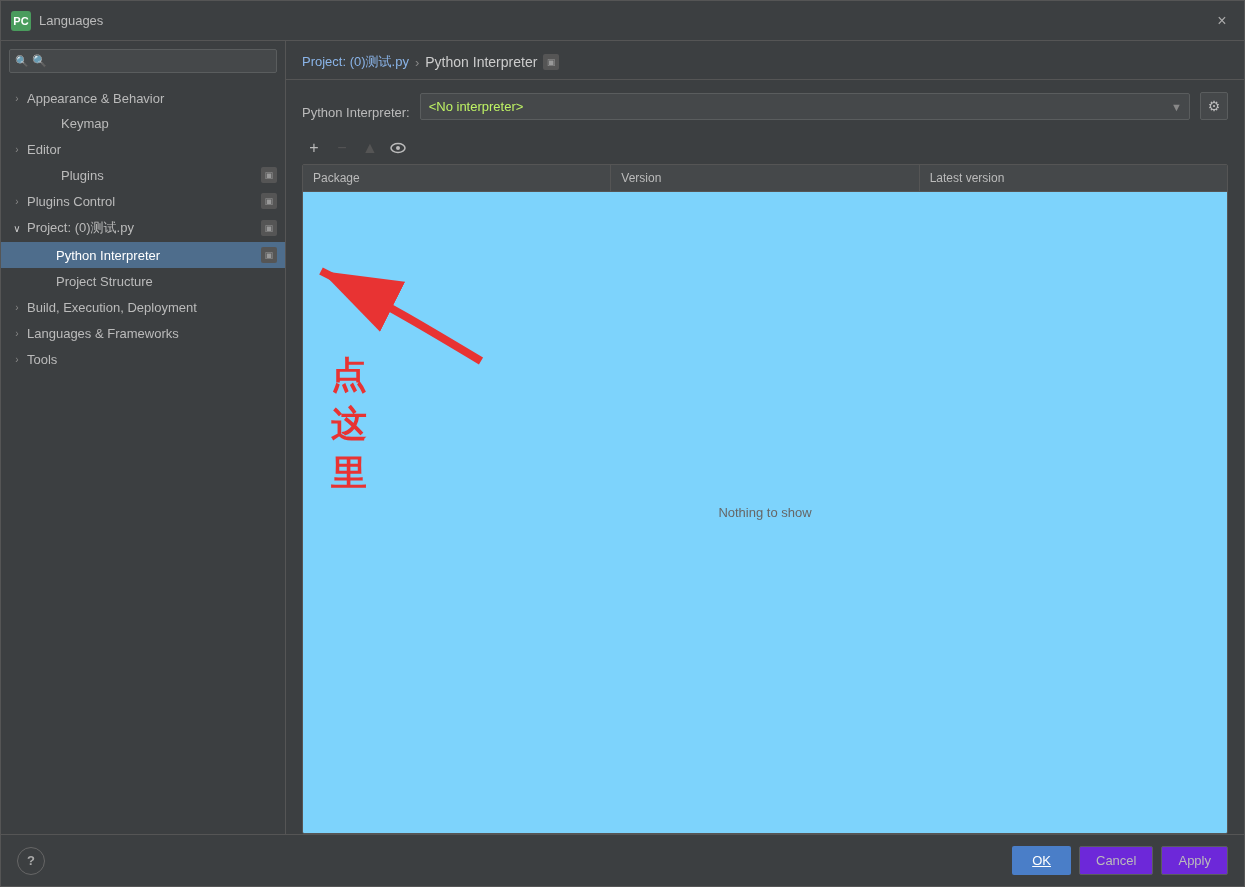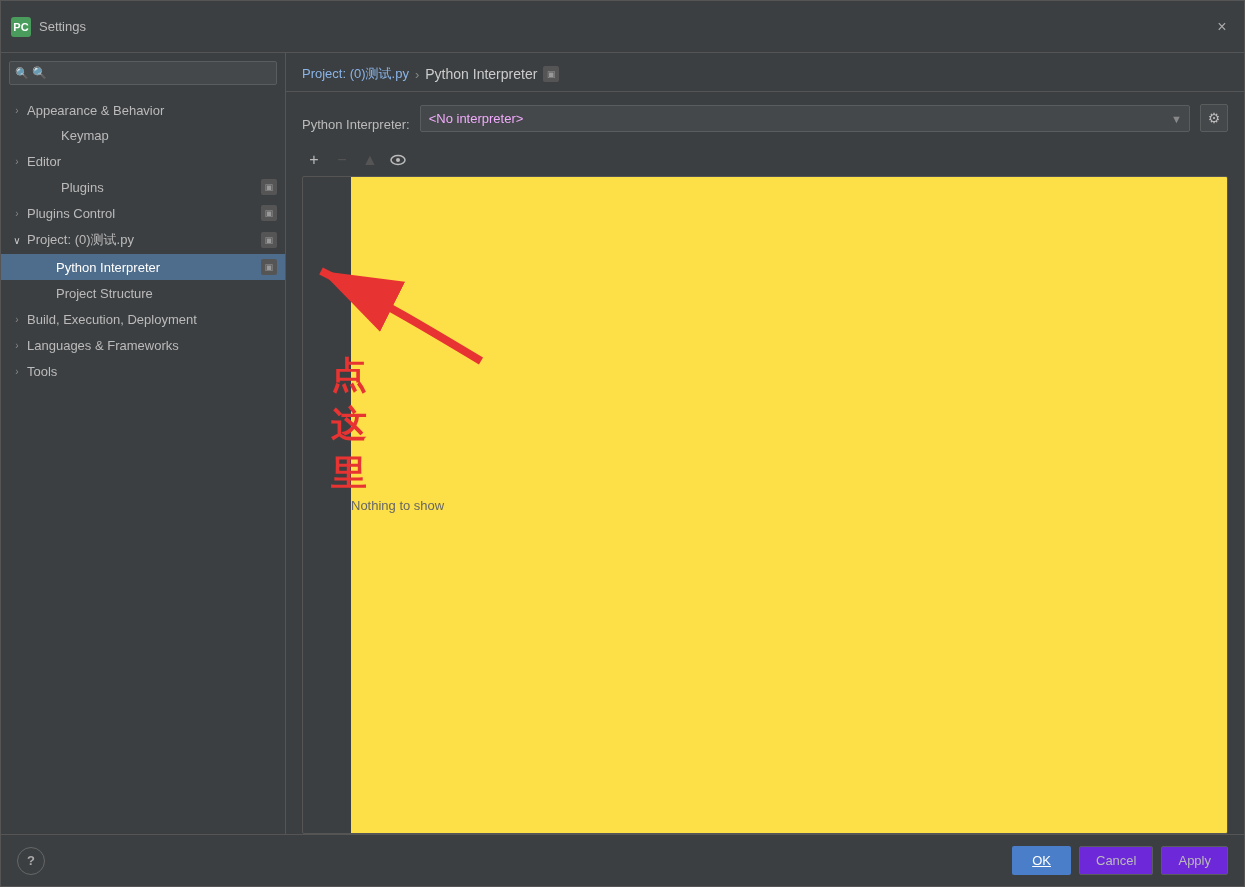--- a/index.html
+++ b/index.html
@@ -20,21 +20,21 @@
       background: #3c3f41;
       display: flex;
       flex-direction: column;
       border: 1px solid #555;
       position: relative;
     }
 
     
     .title-bar {
       background: #3c3f41;
-      height: 52px;
+      height: 40px;
       display: flex;
       align-items: center;
       padding: 0 10px;
       border-bottom: 1px solid #555;
       flex-shrink: 0;
     }
     .title-bar-icon {
       width: 20px;
       height: 20px;
       background: #4a9c5d;
@@ -217,21 +217,21 @@
       white-space: nowrap;
     }
     .interpreter-dropdown-wrapper {
       flex: 1;
       position: relative;
     }
     .interpreter-dropdown-wrapper select {
       width: 100%;
       background: #45484a;
       border: 1px solid #5a5d5e;
-      color: #f0abfc;
+      color: #bef264;
       padding: 5px 30px 5px 8px;
       font-size: 13px;
       border-radius: 2px;
       appearance: none;
       outline: none;
       cursor: pointer;
     }
     .dropdown-arrow {
       position: absolute;
       right: 8px;
@@ -303,23 +303,22 @@
     }
     .th:last-child { border-right: none; }
     .th-package { flex: 2; }
     .th-version { flex: 2; }
     .th-latest { flex: 2; }
 
     .table-body {
       flex: 1;
       display: flex;
       align-items: center;
-      justify-content: flex-start;
-      background: #fde047;
-      margin-left: 48px;
+      justify-content: center;
+      background: #7dd3fc;
     }
     .nothing-to-show {
       color: #666;
       font-size: 13px;
     }
 
     
     .annotation-overlay {
       position: absolute;
       top: 260px;
@@ -396,21 +395,21 @@
   </style>
 </head>
 <body>
 
 <div class="dialog">
 
   <div class="title-bar">
     <div class="title-bar-icon">
       <span>PC</span>
     </div>
-    <span class="title-bar-text">Settings</span>
+    <span class="title-bar-text">Languages</span>
     <div class="title-bar-close">×</div>
   </div>
 
   <div class="main-content">
 
     <div class="sidebar">
       <div class="search-box">
         <span class="search-icon-wrapper">🔍</span>
         <input type="text" style="padding-left: 22px;" placeholder="🔍">
       </div>
@@ -506,20 +505,25 @@
         <button class="toolbar-btn disabled">▲</button>
         <button class="toolbar-btn">
           <svg width="16" height="16" viewBox="0 0 16 16" fill="none">
             <ellipse cx="8" cy="8" rx="7" ry="4.5" stroke="#bbb" stroke-width="1.5"></ellipse>
             <circle cx="8" cy="8" r="2" fill="#bbb"></circle>
           </svg>
         </button>
       </div>
 
       <div class="packages-table">
+        <div class="table-header">
+          <div class="th th-package">Package</div>
+          <div class="th th-version">Version</div>
+          <div class="th th-latest">Latest version</div>
+        </div>
         <div class="table-body">
           <span class="nothing-to-show">Nothing to show</span>
         </div>
       </div>
 
       <div class="annotation-overlay">
         <svg class="arrow-svg" width="220" height="130">
           <defs>
             <marker id="arrowhead" markerWidth="10" markerHeight="7" refX="10" refY="3.5" orient="auto">
               <polygon points="0 0, 10 3.5, 0 7" fill="#e83333"></polygon>

